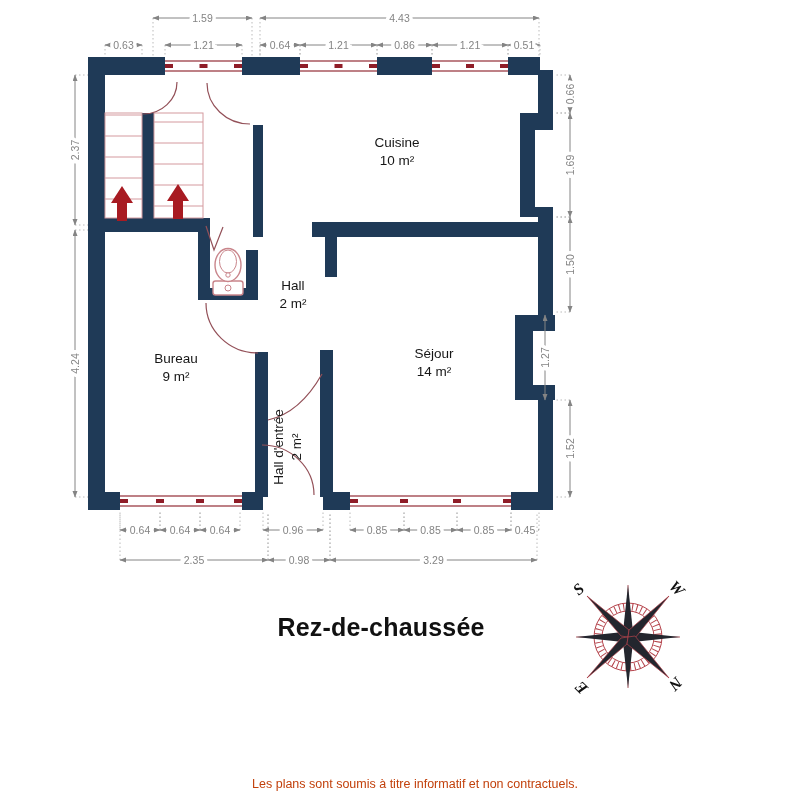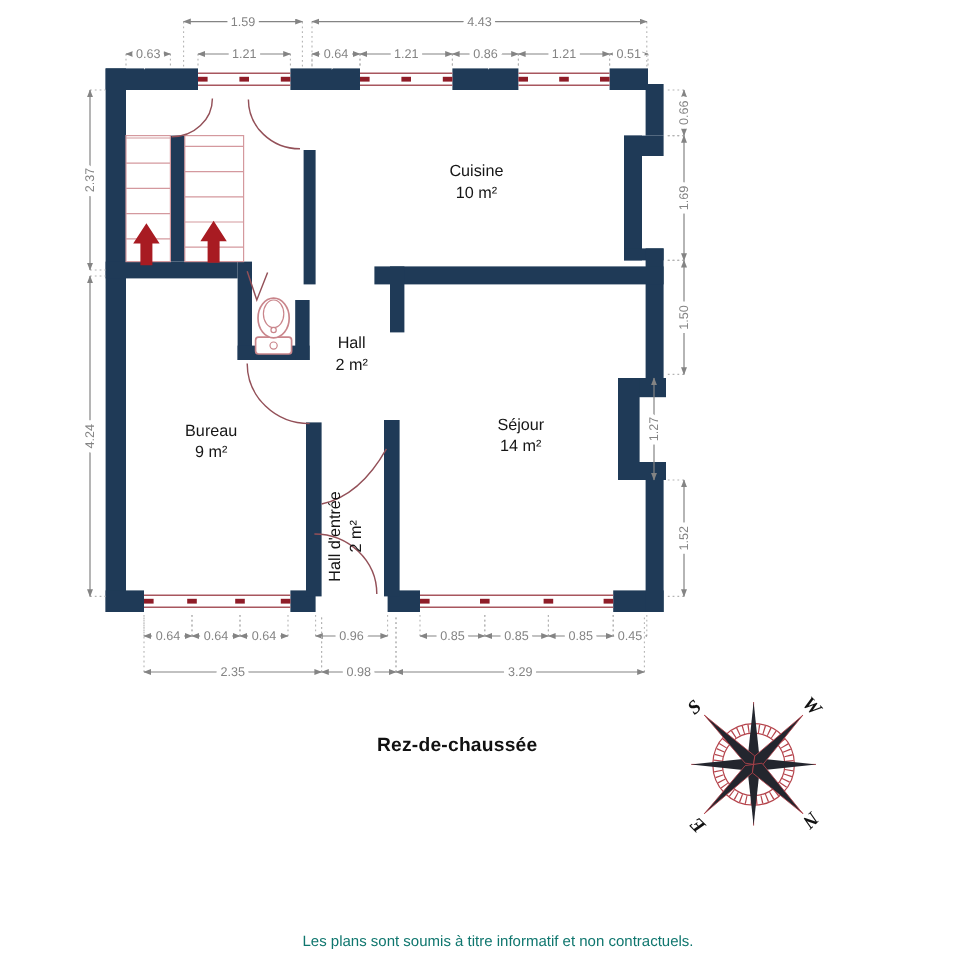--- a/index.html
+++ b/index.html
@@ -1,21 +1,21 @@
 <!DOCTYPE html>
 <html><head>
 <meta charset="utf-8">
 <style>
   html,body{margin:0;padding:0;background:#ffffff;}
   body{width:800px;height:800px;position:relative;font-family:"Liberation Sans",sans-serif;overflow:hidden;}
   #plan-svg{position:absolute;left:0;top:0;}
   .plan-title{position:absolute;top:613px;left:0;width:762px;text-align:center;
-    font-size:16px;font-weight:bold;color:#111;letter-spacing:.2px;}
+    font-size:25px;font-weight:bold;color:#111;letter-spacing:.2px;}
   .disclaimer{position:absolute;top:777px;left:30px;width:770px;text-align:center;
-    font-size:12.5px;color:#0f766e;}
+    font-size:12.5px;color:#c2410c;}
   text{font-family:"Liberation Sans",sans-serif;}
   .dim-label{font-size:10.5px;fill:#848484;}
   .room-name{font-size:13.5px;fill:#161616;}
   .room-area{font-size:13.5px;fill:#161616;}
   .compass-letter{font-family:"Liberation Serif",serif;font-style:italic;font-weight:bold;
     font-size:16px;fill:#111;}
 </style>
 </head>
 <body>
 

